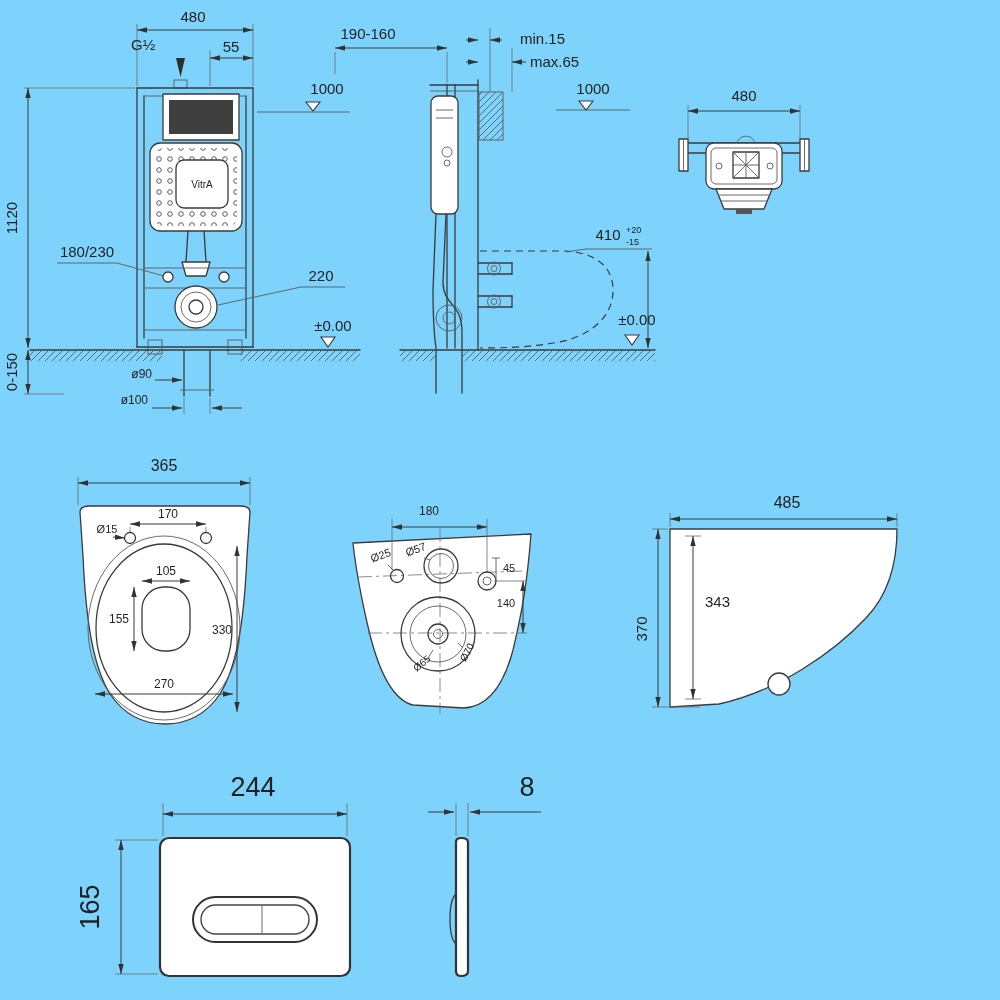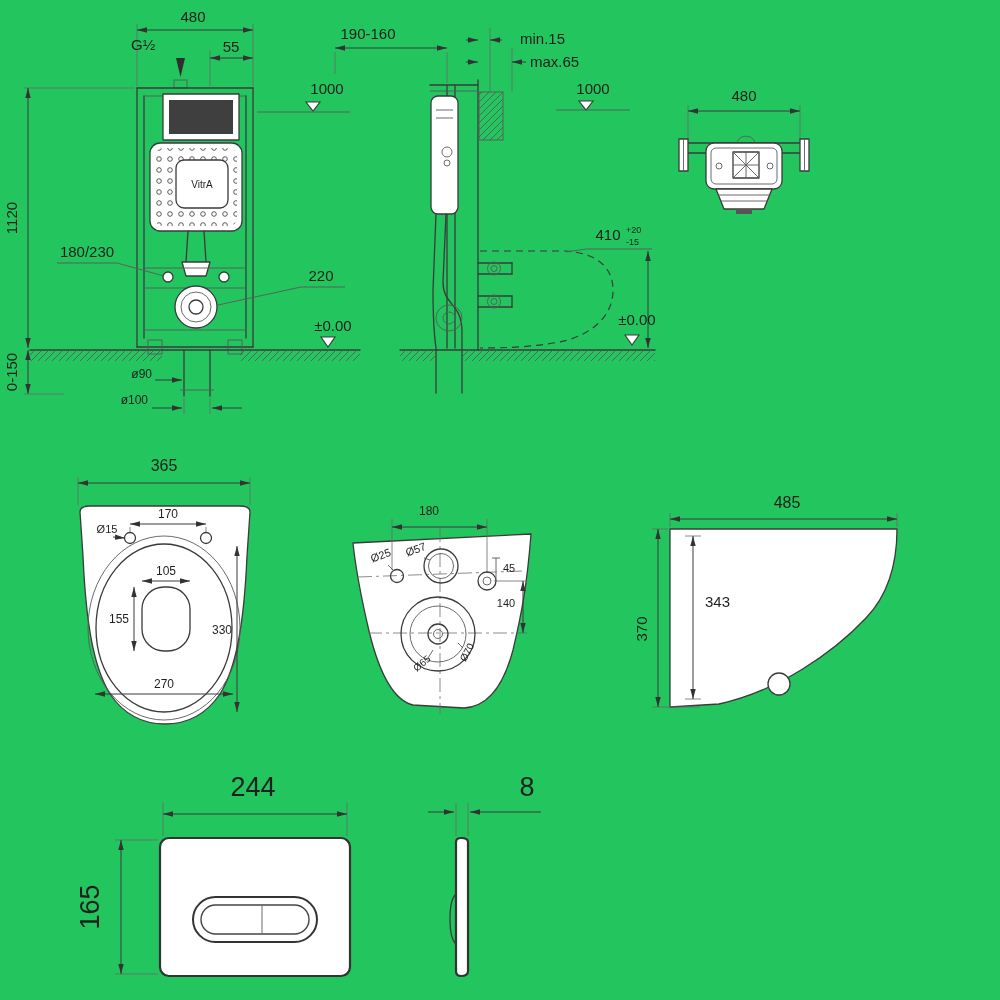--- a/index.html
+++ b/index.html
@@ -1,16 +1,16 @@
 <!DOCTYPE html>
 <html><head>
 <meta charset="utf-8">
 <style>
   html,body{margin:0;padding:0;background:#ffffff;}
-  .canvas{position:relative;width:1000px;height:1000px;background:#22c55e;font-family:"Liberation Sans",sans-serif;overflow:hidden;}
+  .canvas{position:relative;width:1000px;height:1000px;background:#7dd3fc;font-family:"Liberation Sans",sans-serif;overflow:hidden;}
   svg{display:block;}
   text{fill:#1f1f1f;font-family:"Liberation Sans",sans-serif;}
   .ln{fill:none;stroke:#3b3b3b;stroke-width:1.3;stroke-linecap:round;stroke-linejoin:round;}
   .ln2{fill:#ffffff;stroke:#333333;stroke-width:2.2;stroke-linejoin:round;}
   .fw{fill:#ffffff;}
   .thin{fill:none;stroke:#5a5a5a;stroke-width:0.9;}
   .xln{fill:none;stroke:#6a6a6a;stroke-width:0.8;}
   .dim{fill:none;stroke:#3b3b3b;stroke-width:1;marker-start:url(#ar);marker-end:url(#ar);}
   .lead{fill:none;stroke:#3b3b3b;stroke-width:1;marker-end:url(#ar);}
   .cl{fill:none;stroke:#6f6f6f;stroke-width:0.8;stroke-dasharray:14 4 3 4;}

